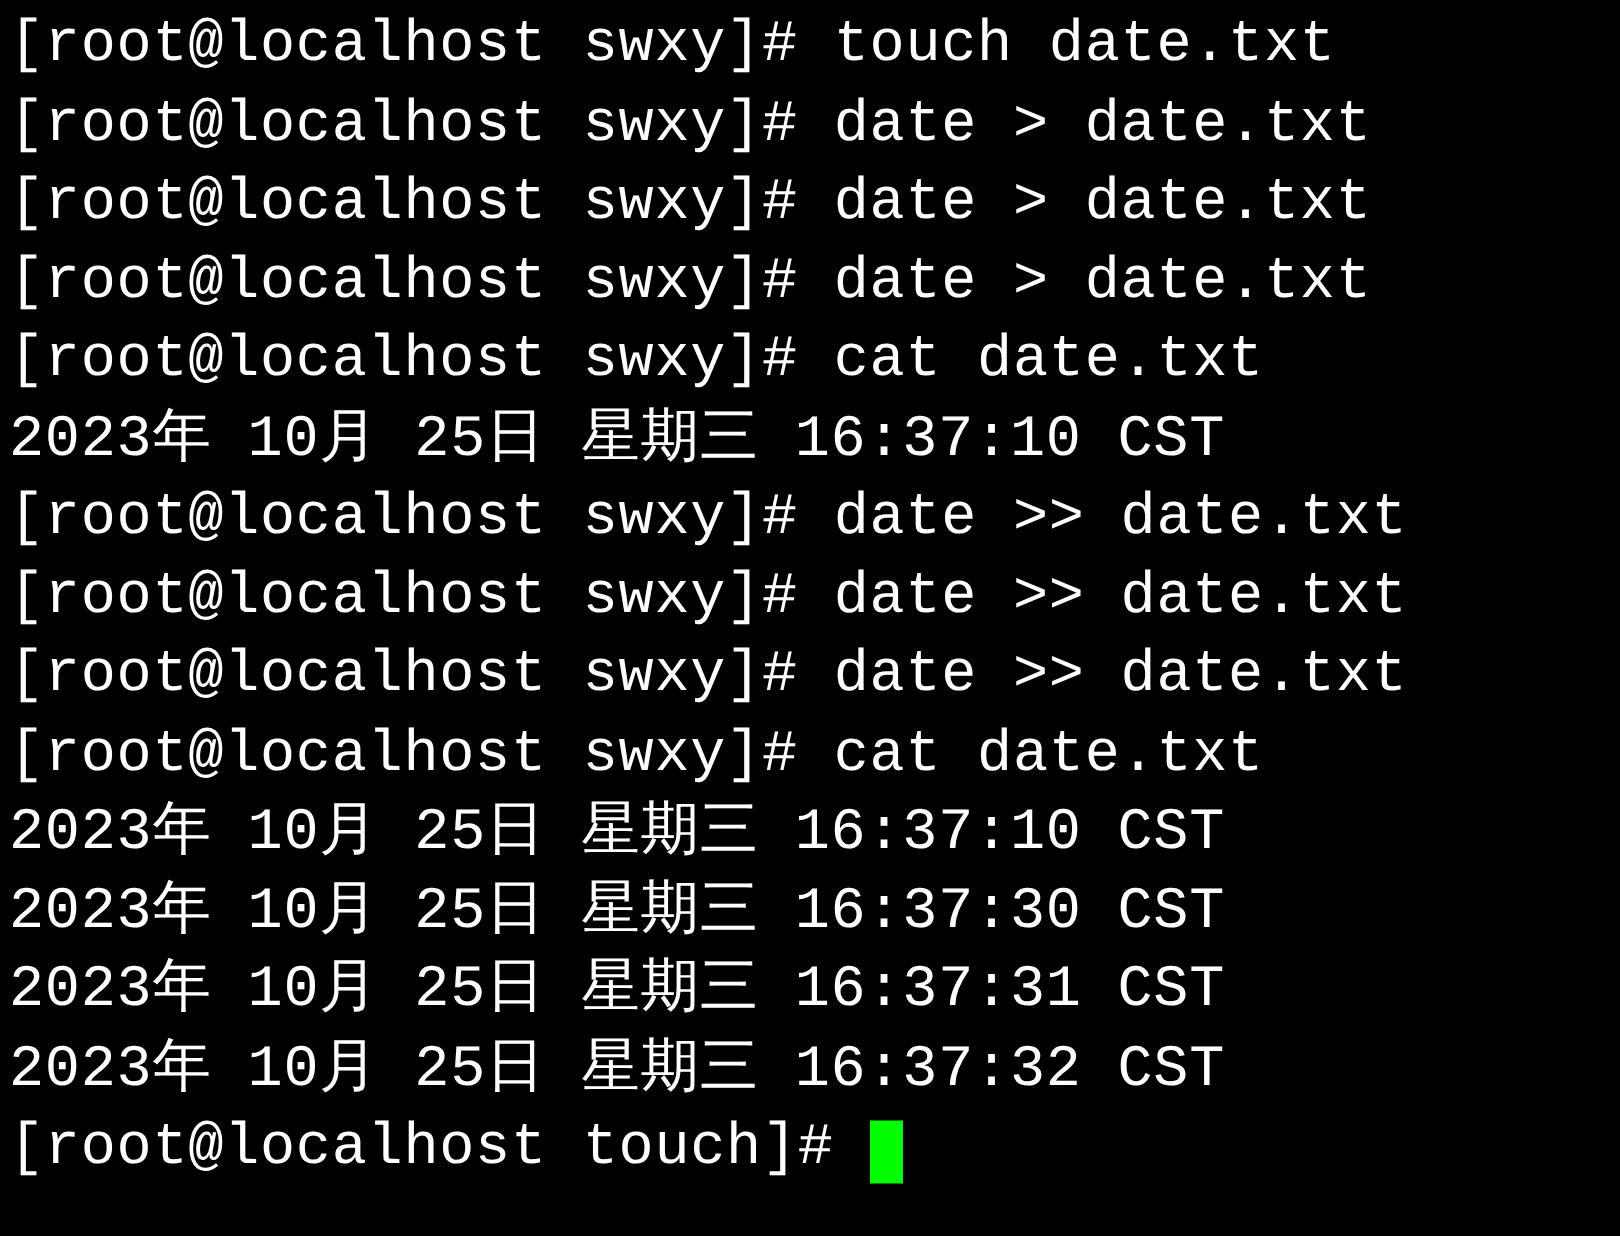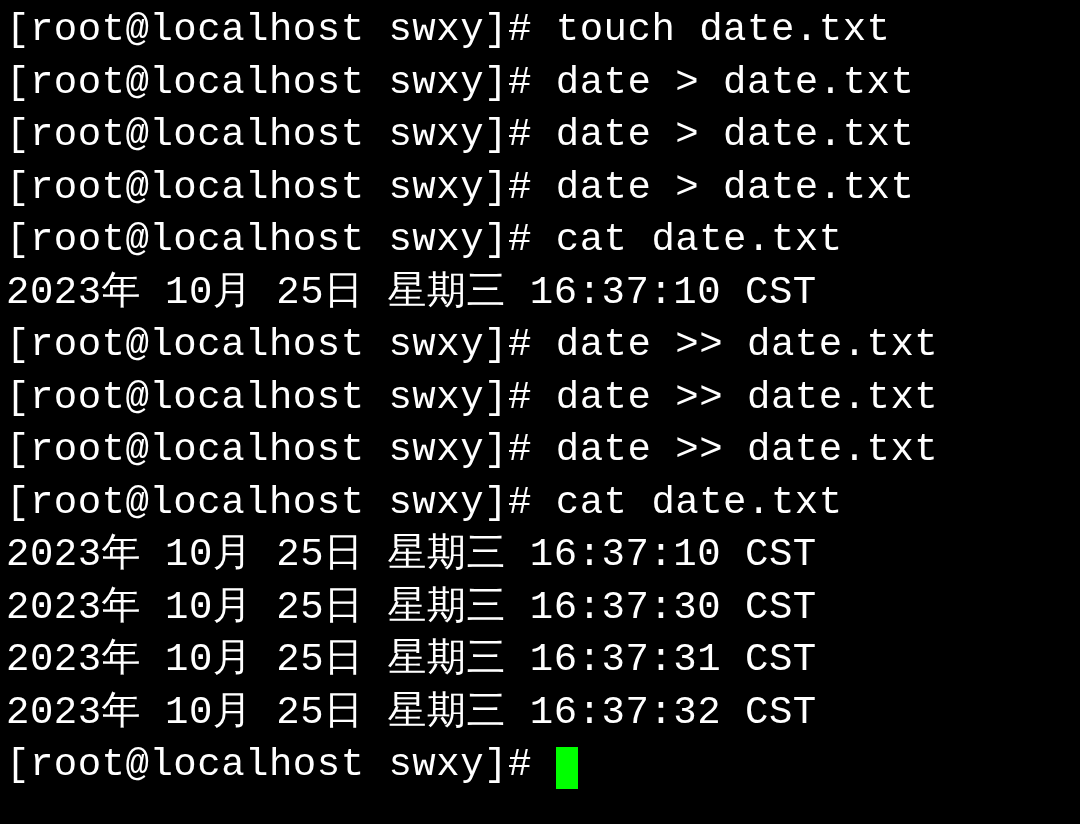--- a/index.html
+++ b/index.html
@@ -35,13 +35,13 @@
 <span class="line">[root@localhost swxy]# cat date.txt</span>
 <span class="line">2023年 10月 25日 星期三 16:37:10 CST</span>
 <span class="line">[root@localhost swxy]# date &gt;&gt; date.txt</span>
 <span class="line">[root@localhost swxy]# date &gt;&gt; date.txt</span>
 <span class="line">[root@localhost swxy]# date &gt;&gt; date.txt</span>
 <span class="line">[root@localhost swxy]# cat date.txt</span>
 <span class="line">2023年 10月 25日 星期三 16:37:10 CST</span>
 <span class="line">2023年 10月 25日 星期三 16:37:30 CST</span>
 <span class="line">2023年 10月 25日 星期三 16:37:31 CST</span>
 <span class="line">2023年 10月 25日 星期三 16:37:32 CST</span>
-<span class="line"><span>[root@localhost swxy]# </span><span class="cursor"></span></span>
+<span class="line"><span>[root@localhost touch]# </span><span class="cursor"></span></span>
 
 </body></html>

